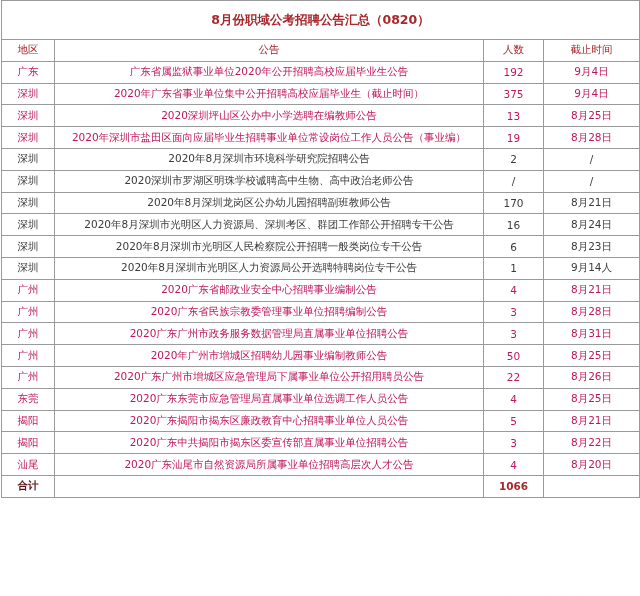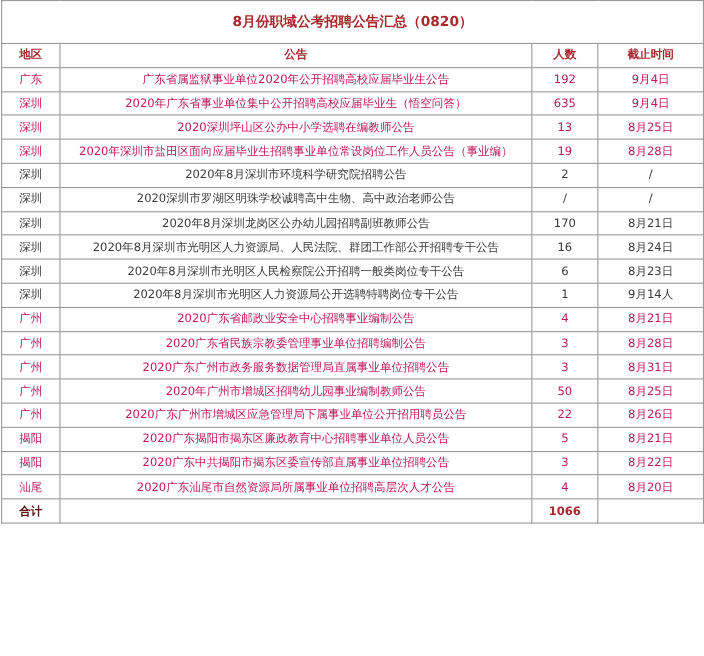--- a/index.html
+++ b/index.html
@@ -20,21 +20,21 @@
     white-space: nowrap;
     overflow: hidden;
   }
   .title-cell {
     height: 38px !important;
     font-size: 12.5px !important;
     font-weight: bold;
     color: #a8282c;
   }
   .hdr td {
-    font-weight: bold;
+    font-weight: normal;
     color: #a8282c;
     font-size: 11px;
   }
   .red { color: #be185d; }
   .dark { color: #3a3a3a; }
   .total td { font-weight: bold; color: #a8282c; }
   .total .label { color: #5a1416; }
   .watermark {
     position: absolute;
     left: 500px;
@@ -68,22 +68,22 @@
         <td>截止时间</td>
       </tr>
     <tr class="red">
           <td>广东</td>
           <td>广东省属监狱事业单位2020年公开招聘高校应届毕业生公告</td>
           <td>192</td>
           <td>9月4日</td>
         </tr>
         <tr class="red">
           <td>深圳</td>
-          <td>2020年广东省事业单位集中公开招聘高校应届毕业生（悟空问答）</td>
-          <td>635</td>
+          <td>2020年广东省事业单位集中公开招聘高校应届毕业生（截止时间）</td>
+          <td>375</td>
           <td>9月4日</td>
         </tr>
         <tr class="red">
           <td>深圳</td>
           <td>2020深圳坪山区公办中小学选聘在编教师公告</td>
           <td>13</td>
           <td>8月25日</td>
         </tr>
         <tr class="red">
           <td>深圳</td>
@@ -104,21 +104,21 @@
           <td>/</td>
         </tr>
         <tr class="dark">
           <td>深圳</td>
           <td>2020年8月深圳龙岗区公办幼儿园招聘副班教师公告</td>
           <td>170</td>
           <td>8月21日</td>
         </tr>
         <tr class="dark">
           <td>深圳</td>
-          <td>2020年8月深圳市光明区人力资源局、人民法院、群团工作部公开招聘专干公告</td>
+          <td>2020年8月深圳市光明区人力资源局、深圳考区、群团工作部公开招聘专干公告</td>
           <td>16</td>
           <td>8月24日</td>
         </tr>
         <tr class="dark">
           <td>深圳</td>
           <td>2020年8月深圳市光明区人民检察院公开招聘一般类岗位专干公告</td>
           <td>6</td>
           <td>8月23日</td>
         </tr>
         <tr class="dark">
@@ -151,20 +151,26 @@
           <td>50</td>
           <td>8月25日</td>
         </tr>
         <tr class="red">
           <td>广州</td>
           <td>2020广东广州市增城区应急管理局下属事业单位公开招用聘员公告</td>
           <td>22</td>
           <td>8月26日</td>
         </tr>
         <tr class="red">
+          <td>东莞</td>
+          <td>2020广东东莞市应急管理局直属事业单位选调工作人员公告</td>
+          <td>4</td>
+          <td>8月25日</td>
+        </tr>
+        <tr class="red">
           <td>揭阳</td>
           <td>2020广东揭阳市揭东区廉政教育中心招聘事业单位人员公告</td>
           <td>5</td>
           <td>8月21日</td>
         </tr>
         <tr class="red">
           <td>揭阳</td>
           <td>2020广东中共揭阳市揭东区委宣传部直属事业单位招聘公告</td>
           <td>3</td>
           <td>8月22日</td>

